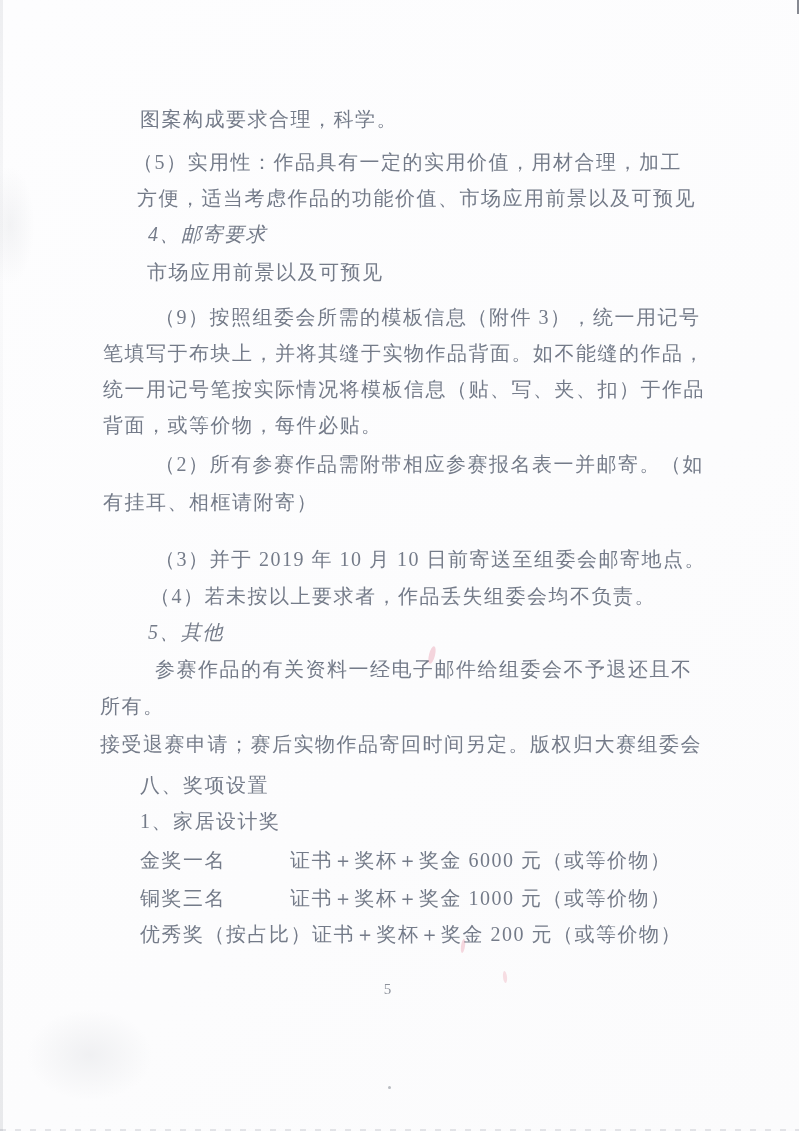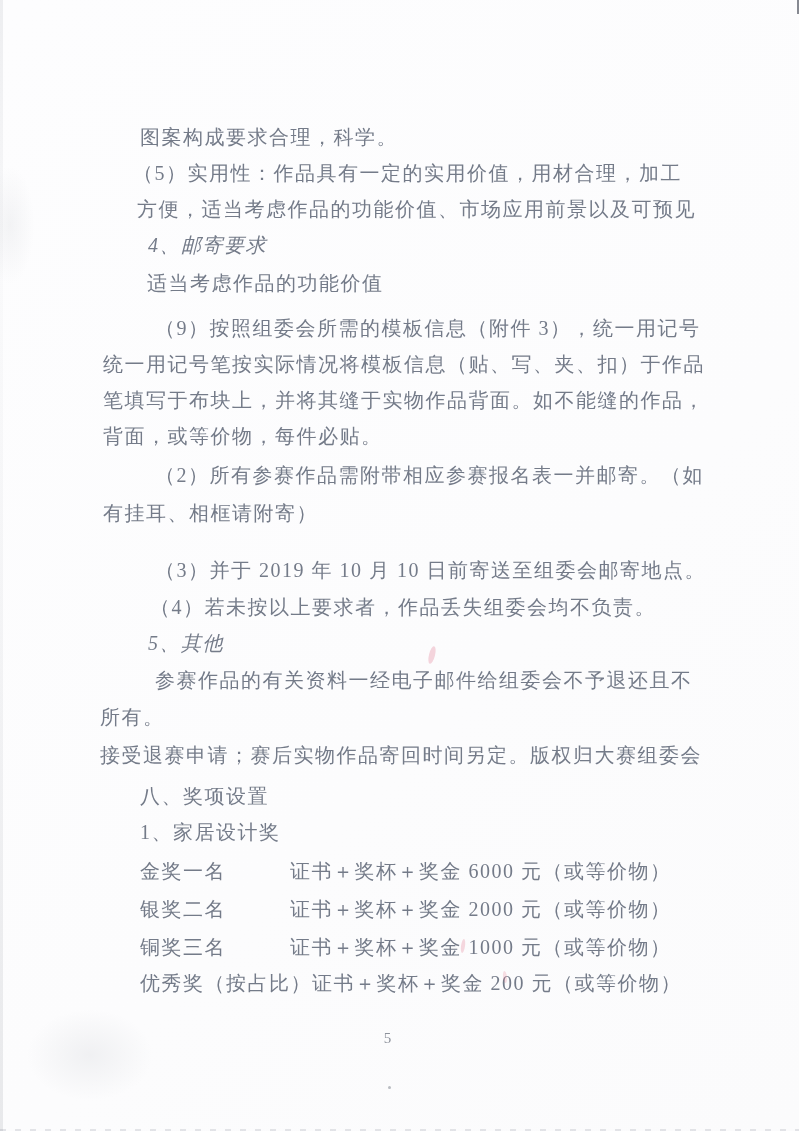--- a/index.html
+++ b/index.html
@@ -9,21 +9,21 @@
     width: 799px;
     height: 1131px;
     background: linear-gradient(135deg, #fdfdfe 0%, #fcfcfd 60%, #fbfbfc 100%);
     overflow: hidden;
     font-family: "Liberation Serif", serif;
     color: #747b89;
   }
 
   .content {
     position: absolute;
-    top: 119px;
+    top: 101px;
     left: 0;
     width: 100%;
     padding-left: 100px;
     box-sizing: border-box;
   }
 
   .line {
     font-size: 20px;
     line-height: 36px;
     height: 36px;
@@ -41,21 +41,21 @@
   .m48 { margin-left: 48px; font-style: italic; }
   .m50 { margin-left: 50px; font-family: Liberation Serif, serif; }
   .m55 { margin-left: 55px; }
 
   
   .g1 { margin-top: 1px; }
   .g2 { margin-top: 2px; }
   .g3 { margin-top: 3px; }
   .g5 { margin-top: 5px; }
   .g6 { margin-top: 21px; }
-  .g7 { }
+  .g7 { margin-top: 7px; }
   .g9 { margin-top: 9px; }
 
   .award { display: flex; }
   .award-label { flex: 0 0 auto; min-width: 150px; }
   .award-value { flex: 0 0 auto; }
 
   .page-number {
     margin-top: 27px;
     width: 599px;
     margin-left: -100px;
@@ -104,43 +104,39 @@
 <div class="page">
 
   <div class="mottle mottle-tl"></div>
   <div class="mottle mottle-bl"></div>
 
   <div class="content">
     <div class="line m40">图案构成要求合理，科学。</div>
     <div class="line m33 g7">（5）实用性：作品具有一定的实用价值，用材合理，加工</div>
     <div class="line m37">方便，适当考虑作品的功能价值、市场应用前景以及可预见</div>
     <div class="line m48">4、邮寄要求</div>
-    <div class="line m47 g2">适当考虑作品的功能价值</div>
+    <div class="line m47 g2">市场应用前景以及可预见</div>
     <div class="line m55 g9">（9）按照组委会所需的模板信息（附件 3），统一用记号</div>
+    <div class="line m3">笔填写于布块上，并将其缝于实物作品背面。如不能缝的作品，</div>
     <div class="line m3">统一用记号笔按实际情况将模板信息（贴、写、夹、扣）于作品</div>
-    <div class="line m3">笔填写于布块上，并将其缝于实物作品背面。如不能缝的作品，</div>
     <div class="line m3">背面，或等价物，每件必贴。</div>
     <div class="line m55 g3">（2）所有参赛作品需附带相应参赛报名表一并邮寄。（如</div>
     <div class="line m3 g2">有挂耳、相框请附寄）</div>
     <div class="line m55 g6">（3）并于 2019 年 10 月 10 日前寄送至组委会邮寄地点。</div>
     <div class="line m50 g1">（4）若未按以上要求者，作品丢失组委会均不负责。</div>
     <div class="line m48">5、其他</div>
     <div class="line m55 g1">参赛作品的有关资料一经电子邮件给组委会不予退还且不</div>
     <div class="line m0 g1">所有。</div>
     <div class="line m0 g2">接受退赛申请；赛后实物作品寄回时间另定。版权归大赛组委会</div>
     <div class="line m40 g5">八、奖项设置</div>
     <div class="line m40">1、家居设计奖</div>
 
     <div class="line m40 g3 award">
       <span class="award-label">金奖一名</span>
       <span class="award-value">证书＋奖杯＋奖金 6000 元（或等价物）</span>
-    </div>
-    <div class="line m40 g2 award">
-      <span class="award-label">银奖二名</span>
-      <span class="award-value">证书＋奖杯＋奖金 2000 元（或等价物）</span>
     </div>
     <div class="line m40 g2 award">
       <span class="award-label">铜奖三名</span>
       <span class="award-value">证书＋奖杯＋奖金 1000 元（或等价物）</span>
     </div>
     <div class="line m40 award">
       <span class="award-label">优秀奖（按占比）</span>
       <span class="award-value">证书＋奖杯＋奖金 200 元（或等价物）</span>
     </div>
 

